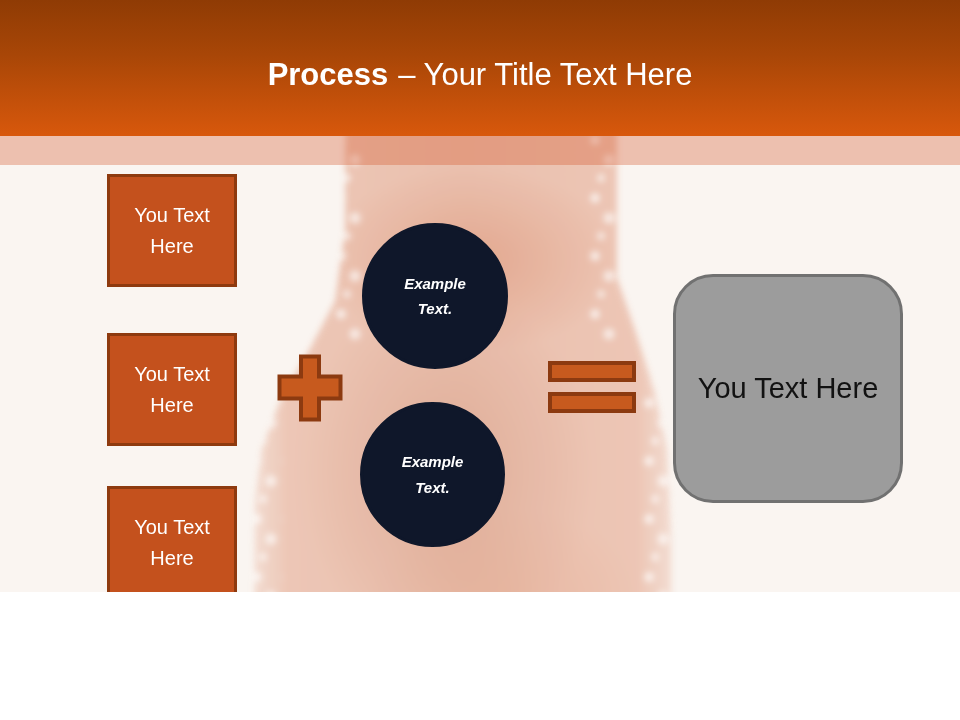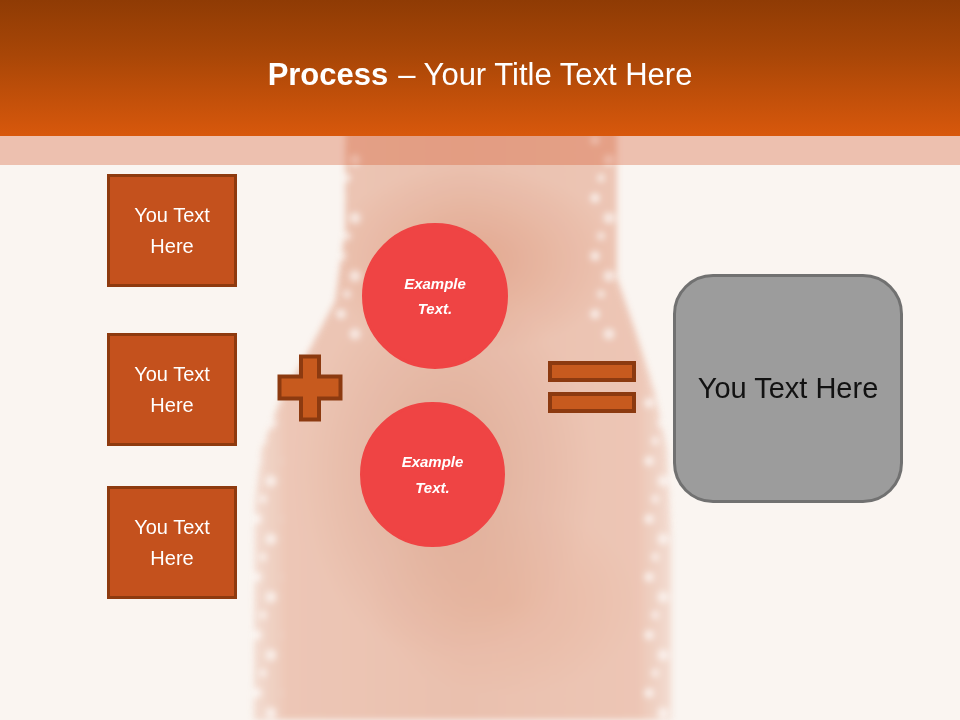--- a/index.html
+++ b/index.html
@@ -1,21 +1,21 @@
 <!DOCTYPE html>
 <html><head>
 <meta charset="utf-8">
 <style>
   * { margin: 0; padding: 0; box-sizing: border-box; }
   html, body { width: 960px; height: 720px; }
   body { font-family: "Liberation Sans", sans-serif; }
 
   .slide {
     position: relative;
-    width: 960px; height: 720px;
+    width: 960px; height: 592px;
     background: #FAF5F1;
     overflow: hidden;
   }
 
   
   .bottle-wrap {
     position: absolute; left: 245px; top: 130px;
     width: 435px; height: 590px;
     filter: blur(3px);
     opacity: 0.92;
@@ -82,22 +82,22 @@
 
   
   .op { position: absolute; }
   .op-plus   { left: 277px; top: 354px; }
   .op-equals { left: 548px; top: 361px; }
 
   
   .circle {
     position: absolute;
     width: 146px; height: 146px;
-    background: #ef4444;
-    border: 3px solid #ef4444;
+    background: #0f172a;
+    border: 3px solid #0f172a;
     border-radius: 50%;
     display: flex; align-items: center; justify-content: center;
     color: #FFFFFF; font-size: 15px; font-weight: 700; font-style: italic;
     text-align: center; line-height: 1.7;
   }
   .circle .circle-label { width: 80px; }
   .circle-1 { left: 362px; top: 223px; }
   .circle-2 { left: 360px; top: 402px; width: 145px; height: 145px; }
 
   

